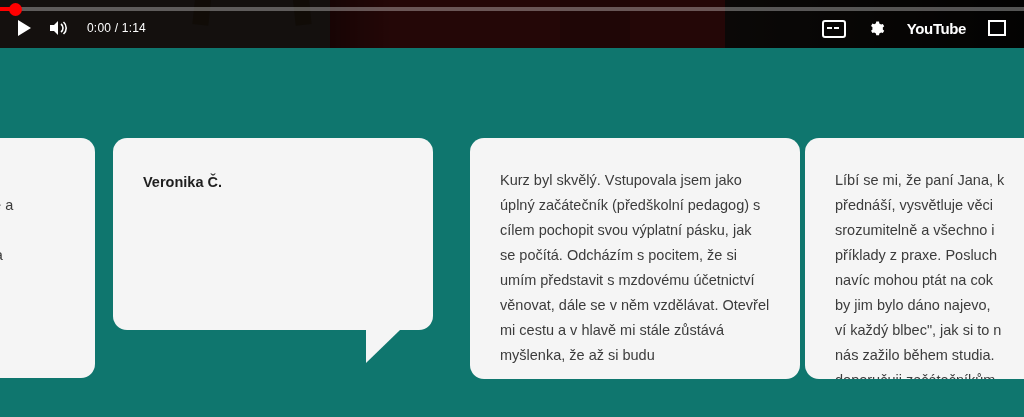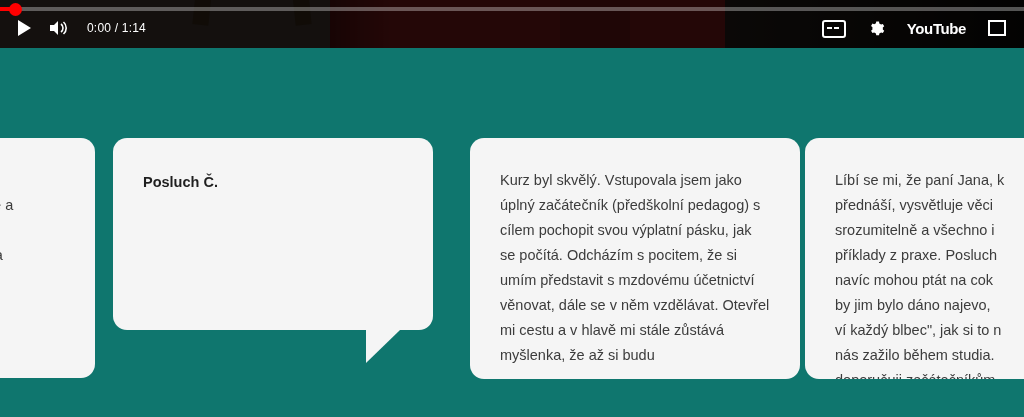--- a/index.html
+++ b/index.html
@@ -297,21 +297,21 @@
 berete a
 děláte
 ekce a
 lezky
 ěhem
 mála.
 vání</p>
     </div>
 
     <div class="card card-1">
-      <span class="author">Posluch Č.</span>
+      <span class="author">Veronika Č.</span>
     </div>
     <div class="tail"></div>
 
     <div class="card card-2">
       <p>Kurz byl skvělý. Vstupovala jsem jako úplný začátečník (předškolní pedagog) s cílem pochopit svou výplatní pásku, jak se počítá. Odcházím s pocitem, že si umím představit s mzdovému účetnictví věnovat, dále se v něm vzdělávat. Otevřel mi cestu a v hlavě mi stále zůstává myšlenka, že až si budu</p>
     </div>
 
     <div class="card card-3">
       <p>Líbí se mi, že paní Jana, k
 přednáší, vysvětluje věci

